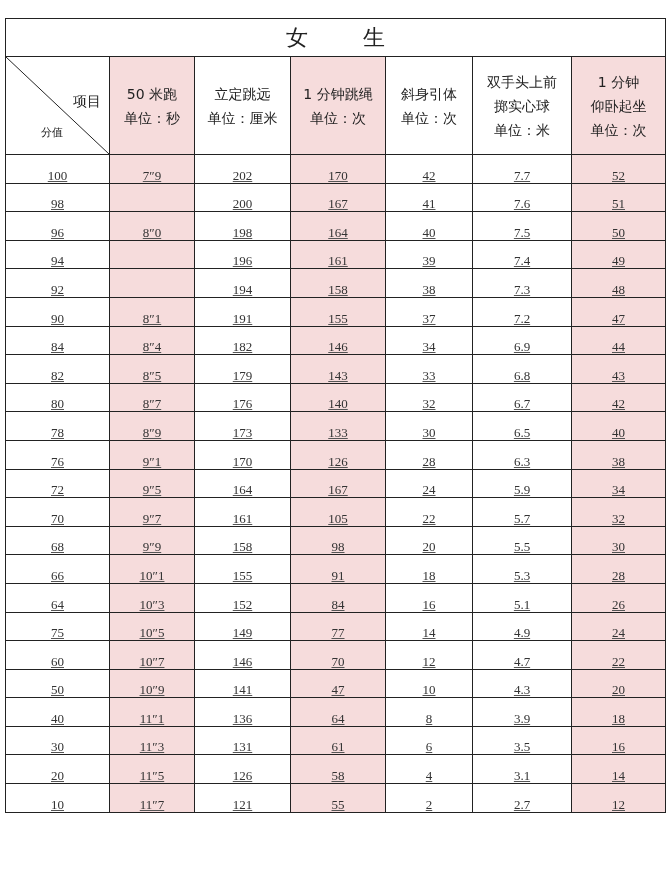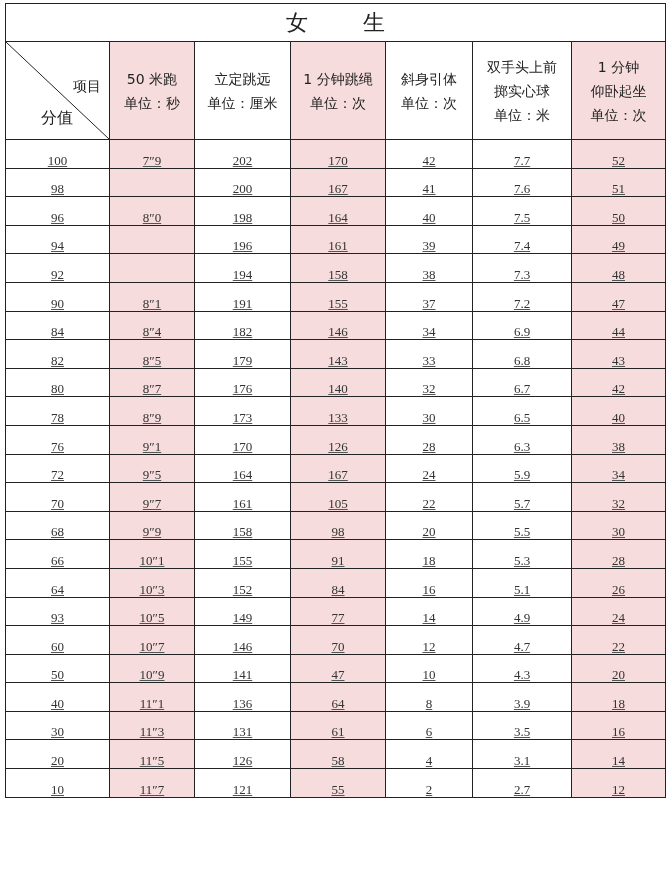--- a/index.html
+++ b/index.html
@@ -1,29 +1,29 @@
 <!DOCTYPE html>
 <html><head>
 <meta charset="utf-8">
 <style>
   html, body { margin: 0; padding: 0; background: #ffffff; }
   body { width: 672px; height: 889px; position: relative; overflow: hidden;
          font-family: "DejaVu Serif", "Liberation Serif", serif; color: #222; }
-  .sheet { position: absolute; left: 5px; top: 3px; width: 660px; }
+  .sheet { position: absolute; left: 5px; top: 18px; width: 660px; }
   table { border-collapse: collapse; width: 660px; table-layout: fixed; }
   td { border: 1px solid #222; padding: 0; text-align: center; vertical-align: bottom; }
   .title-cell { height: 37px; font-size: 22px; letter-spacing: 24px; vertical-align: middle;
                 font-family: "DejaVu Serif", serif; padding-left: 24px; }
   .hdr { height: 97px; font-size: 14px; line-height: 24px; vertical-align: middle;
          font-family: "DejaVu Sans", sans-serif; color: #222; }
   .pink { background: #f6dcdc; }
   .diag { position: relative; }
   .diag svg { position: absolute; left: 0; top: 0; width: 100%; height: 100%; }
   .diag .top { position: absolute; right: 8px; top: 32px; font-size: 14px; text-align: center; }
-  .diag .bot { position: absolute; left: 35px; top: 64px; font-size: 16px; }
+  .diag .bot { position: absolute; left: 35px; top: 64px; font-size: 11px; }
   .row td { height: 27.6px; font-size: 13px; line-height: 14px; color: #333;
             font-family: "Liberation Serif", "DejaVu Serif", serif; }
   .row td span { text-decoration: underline; text-decoration-color: #555; padding: 0 2px; }
 </style>
 </head>
 <body>
 
 <div class="sheet">
   <table>
     <colgroup>
@@ -212,21 +212,21 @@
         <tr class="row">
           <td><span>64</span></td>
           <td class="pink"><span>10″3</span></td>
           <td><span>152</span></td>
           <td class="pink"><span>84</span></td>
           <td><span>16</span></td>
           <td><span>5.1</span></td>
           <td class="pink"><span>26</span></td>
         </tr>
         <tr class="row">
-          <td><span>93</span></td>
+          <td><span>75</span></td>
           <td class="pink"><span>10″5</span></td>
           <td><span>149</span></td>
           <td class="pink"><span>77</span></td>
           <td><span>14</span></td>
           <td><span>4.9</span></td>
           <td class="pink"><span>24</span></td>
         </tr>
         <tr class="row">
           <td><span>60</span></td>
           <td class="pink"><span>10″7</span></td>

